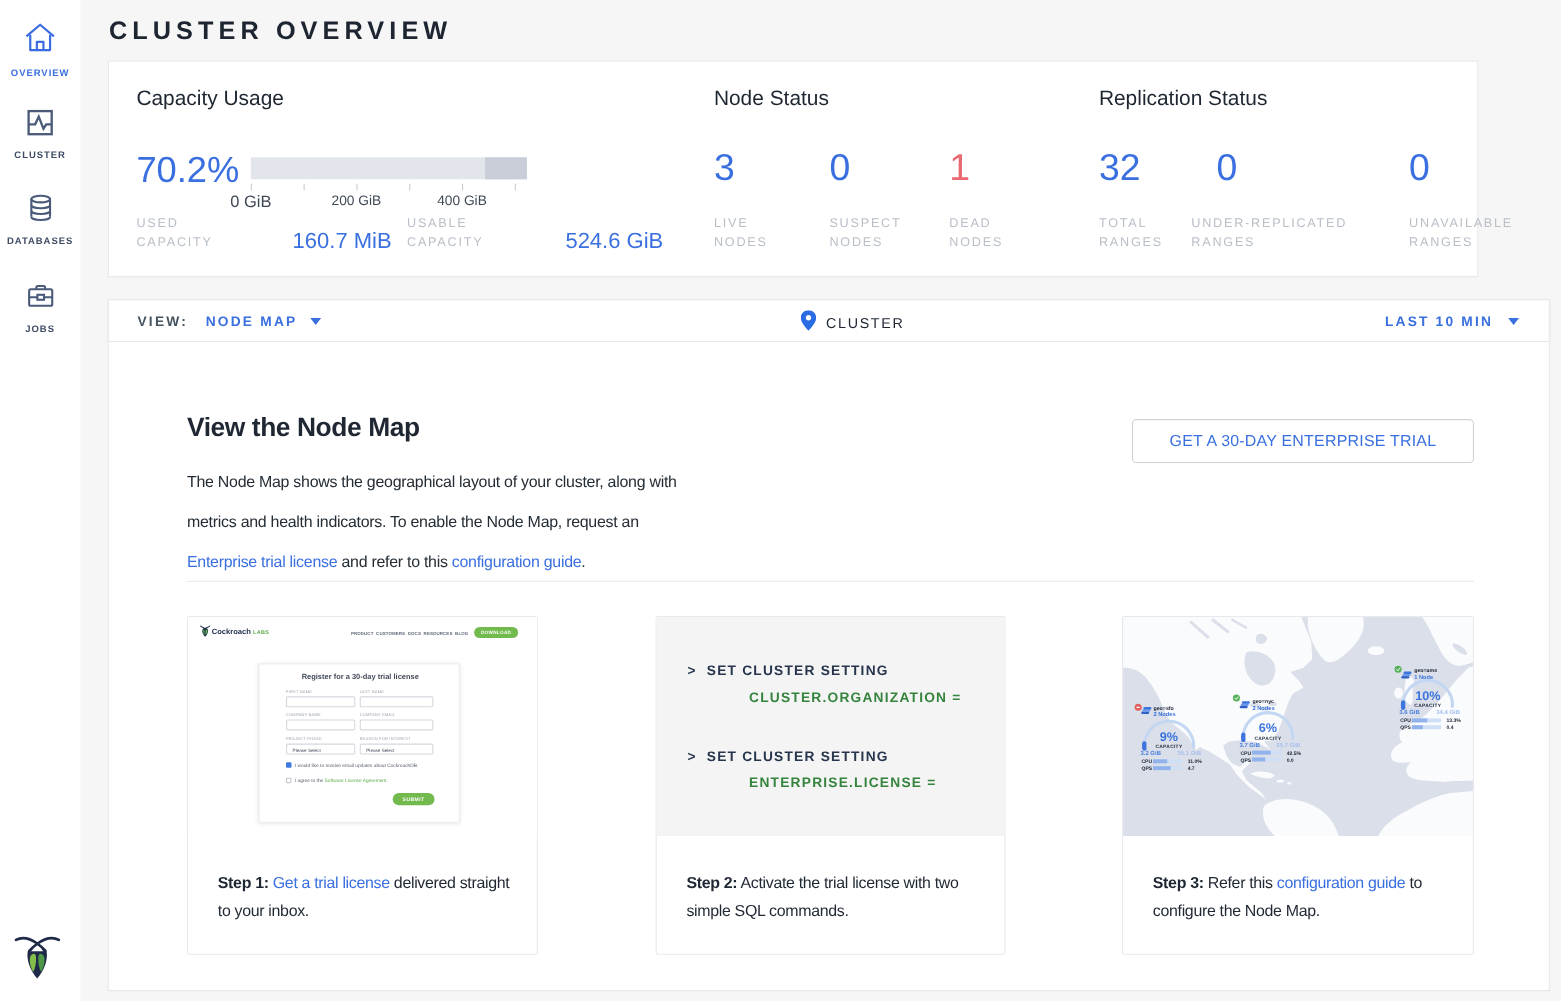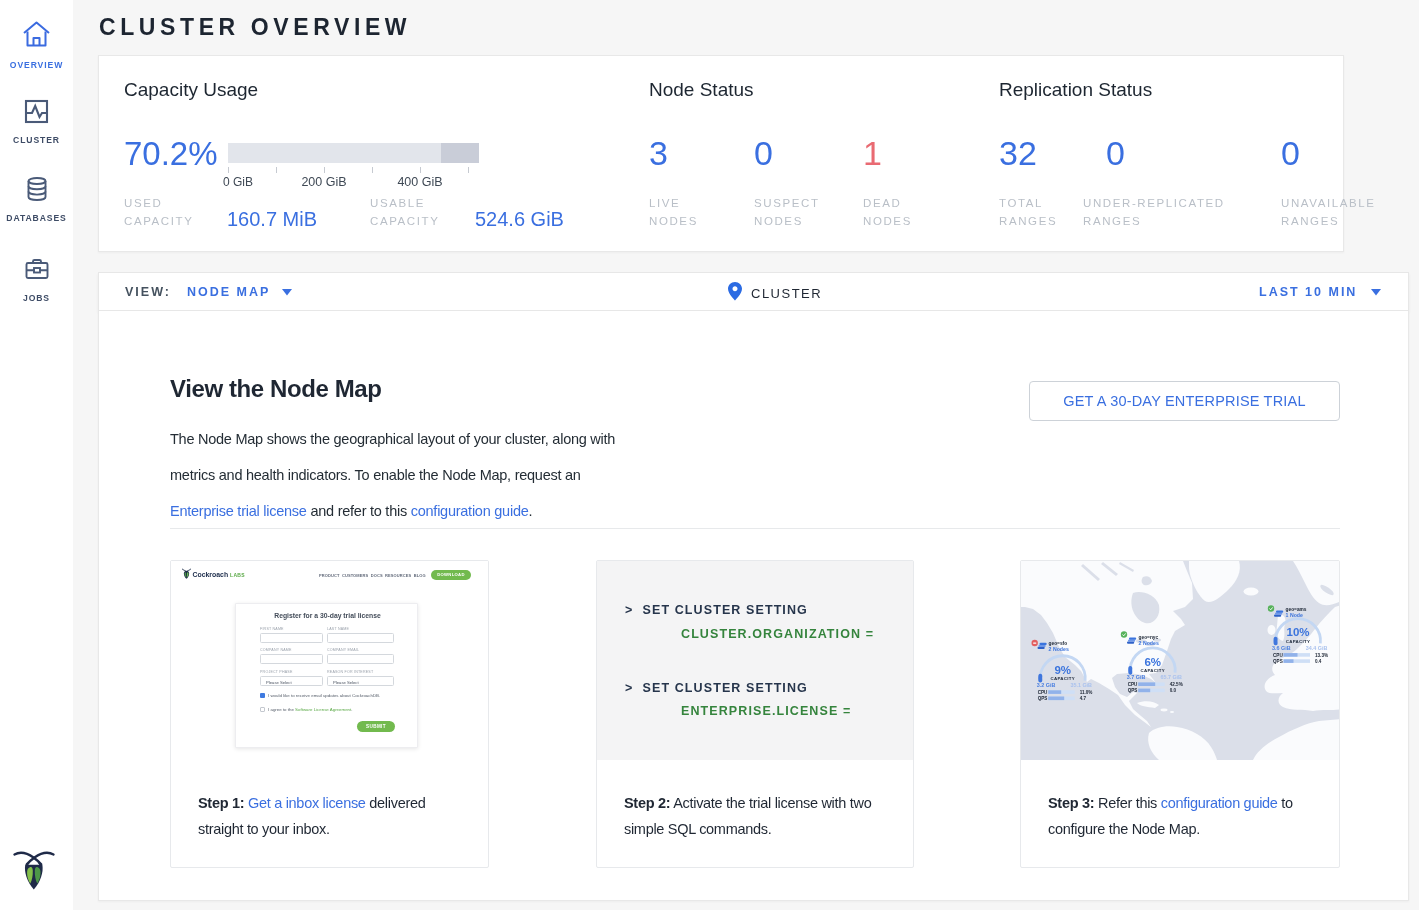--- a/index.html
+++ b/index.html
@@ -16,21 +16,21 @@
     letter-spacing:4.6px; color:#1d2531; }
   
   .card { position:absolute; background:#fff; border:1px solid #e8e8e8;
     box-shadow:0 1px 2px rgba(0,0,0,0.04); }
   #summary { left:98px; top:55px; width:1246px; height:197px; }
   .sectitle { position:absolute; top:23px; font-size:19px; color:#1d2631; font-weight:400; }
   .bignum { position:absolute; top:78px; font-size:34px; color:#3a6fe0; }
   .bignum.red { color:#e96a72; }
   .collabel { position:absolute; top:138px; font-size:11.5px; letter-spacing:1.6px;
     color:#b9bfc7; line-height:18px; font-weight:400; }
-  .blueval { position:absolute; top:152px; font-size:20px; color:#3a6fe0; }
+  .blueval { position:absolute; top:152px; font-size:20px; color:#3a6fe0;margin-left:39px; }
   
   #viewbar { left:98px; top:272px; width:1311px; height:39px; border:1px solid #e7e7e7;
     box-shadow:0 2px 3px rgba(0,0,0,0.06);}
   .vb { font-size:12.5px; letter-spacing:2px; font-weight:bold; }
   
   #content { left:98px; top:311px; width:1311px; height:590px; border-top:none;padding-left:40px; }
   #content h2 { position:absolute; left:71px; top:64px; font-size:24px; color:#1f2733;
     font-weight:bold; letter-spacing:-0.4px; }
   .para { position:absolute; left:71px; top:110px; font-size:14.5px; line-height:36px;
     color:#242d35; width:465px; letter-spacing:-0.25px; }
@@ -106,21 +106,21 @@
 
   <div class="abs" style="left:129px; top:87px; width:251px; height:20px; background:#e2e5eb;"></div>
   <div class="abs" style="left:342px; top:87px; width:38px; height:20px; background:#c9cdd8;"></div>
 
   <div class="abs" style="left:129px; top:111px; width:1px; height:6px; background:#c6cad1;"></div>
   <div class="abs" style="left:177px; top:111px; width:1px; height:6px; background:#c6cad1;"></div>
   <div class="abs" style="left:225px; top:111px; width:1px; height:6px; background:#c6cad1;"></div>
   <div class="abs" style="left:273px; top:111px; width:1px; height:6px; background:#c6cad1;"></div>
   <div class="abs" style="left:321px; top:111px; width:1px; height:6px; background:#c6cad1;"></div>
   <div class="abs" style="left:369px; top:111px; width:1px; height:6px; background:#c6cad1;"></div>
-  <div class="abs" style="left:104px; top:119px; width:50px; text-align:right; font-size:12px; color:#3f4955;">0 GiB</div>
+  <div class="abs" style="left:104px; top:119px; width:50px; text-align:center; font-size:15px; color:#3f4955;">0 GiB</div>
   <div class="abs" style="left:200px; top:119px; width:50px; text-align:center; font-size:12.5px; color:#3f4955;">200 GiB</div>
   <div class="abs" style="left:296px; top:119px; width:50px; text-align:center; font-size:12.5px; color:#3f4955;">400 GiB</div>
 
   <div class="collabel" style="left:25px;">USED<br>CAPACITY</div>
   <div class="blueval" style="left:128px;">160.7 MiB</div>
   <div class="collabel" style="left:271px;">USABLE<br>CAPACITY</div>
   <div class="blueval" style="left:376px;">524.6 GiB</div>
 
   <div class="sectitle" style="left:550px;">Node Status</div>
   <div class="bignum" style="left:550px;">3</div>
@@ -199,21 +199,21 @@
         <div class="finp" style="left:91px; top:72px; width:67px;">
             <span class="fsel">Please Select</span>
           </div>
         <div style="position:absolute; left:24px; top:89px; width:4.5px; height:4.5px; background:#3f7ae0; border-radius:1px;"></div>
         <div style="position:absolute; left:32px; top:88.5px; font-size:4.4px; color:#545c68; white-space:nowrap;">I would like to receive email updates about CockroachDB.</div>
         <div style="position:absolute; left:24px; top:103px; width:4.5px; height:4.5px; background:#fff; border:0.5px solid #c4c8cf; border-radius:1px;"></div>
         <div style="position:absolute; left:32px; top:102.5px; font-size:4.4px; color:#545c68; white-space:nowrap;">I agree to the <span style="color:#5aa946;">Software License Agreement</span>.</div>
         <div style="position:absolute; left:121px; top:117px; width:38px; height:11px; background:#72ba4e; border-radius:6px; color:#fff; font-size:4.6px; font-weight:bold; text-align:center; line-height:11px; letter-spacing:0.4px;">SUBMIT</div>
       </div>
     </div>
-    <div class="steptext"><b>Step 1:</b> <a class="lnk">Get a inbox license</a> delivered straight to your inbox.</div>
+    <div class="steptext"><b>Step 1:</b> <a class="lnk">Get a trial license</a> delivered straight to your inbox.</div>
   </div>
 
   <div class="stepcard" style="left:497px; width:318px;">
     <div class="abs" style="left:0; top:0; width:316px; height:199px; background:#f4f4f5;"></div>
     <div class="abs" style="left:28px; top:42px; font-size:12.5px; font-weight:bold; letter-spacing:1.1px; color:#26354c;">&gt;&nbsp;&nbsp;SET CLUSTER SETTING</div>
     <div class="abs" style="left:84px; top:66px; font-size:12.5px; font-weight:bold; letter-spacing:1.1px; color:#35843d;">CLUSTER.ORGANIZATION =</div>
     <div class="abs" style="left:28px; top:120px; font-size:12.5px; font-weight:bold; letter-spacing:1.1px; color:#26354c;">&gt;&nbsp;&nbsp;SET CLUSTER SETTING</div>
     <div class="abs" style="left:84px; top:143px; font-size:12.5px; font-weight:bold; letter-spacing:1.1px; color:#35843d;">ENTERPRISE.LICENSE =</div>
     <div class="steptext"><b>Step 2:</b> Activate the trial license with two simple SQL commands.</div>
   </div>

